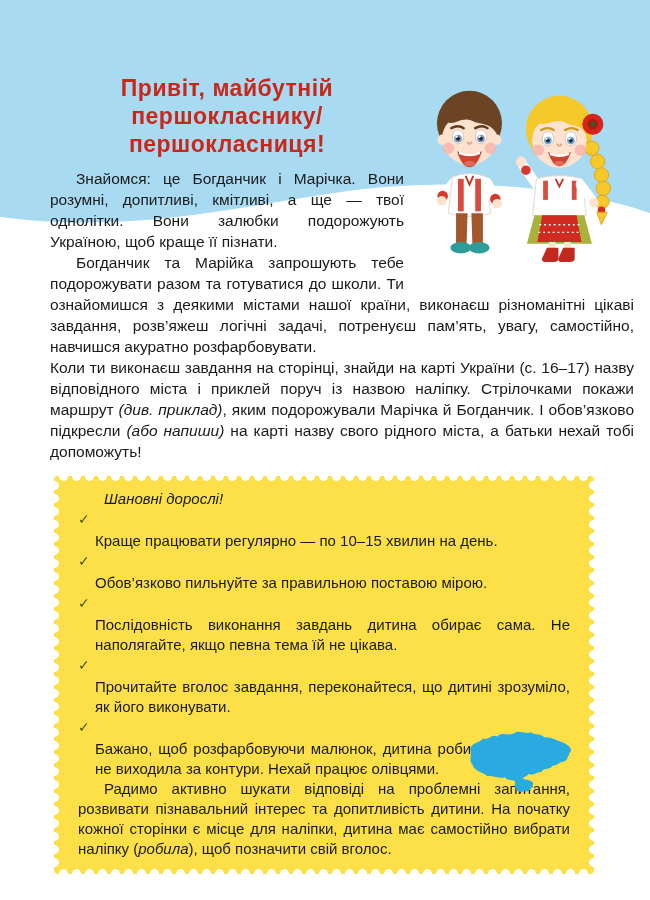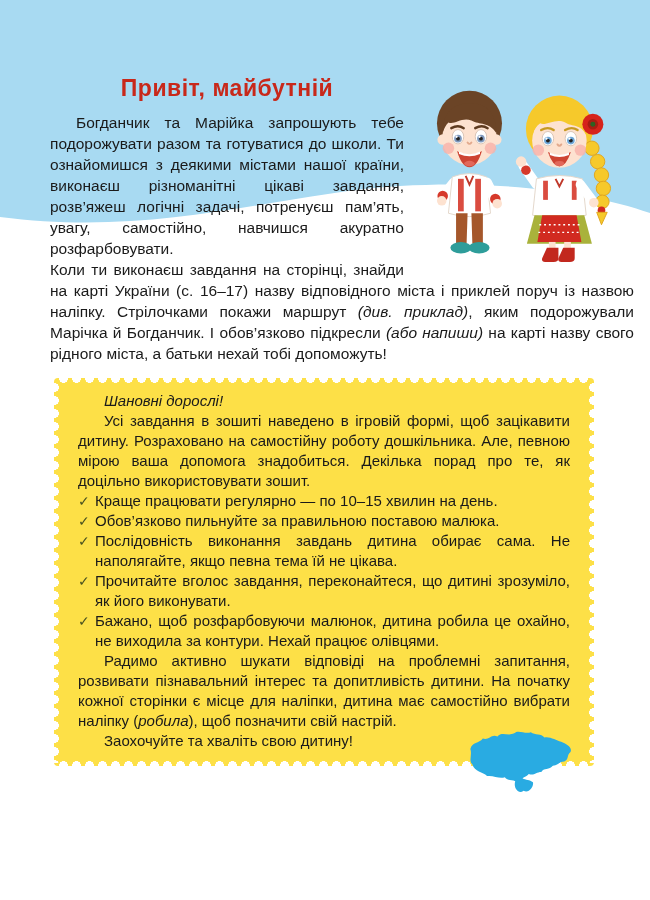--- a/index.html
+++ b/index.html
@@ -23,21 +23,21 @@
   .stamp::after{bottom:-5px;}
   .perf{position:absolute;top:3px;bottom:3px;width:11px;
         background-image:radial-gradient(circle 4.5px at 5.5px 6.5px,#fff 97%,rgba(255,255,255,0));
         background-size:11px 13px;background-repeat:repeat-y;}
   .perf.l{left:-5px;} .perf.r{right:-5px;}
   .stamp p{font-size:15px;line-height:20px;text-align:justify;margin:0;}
   .stamp .sal{font-style:italic;text-indent:26px;}
   .tips{list-style:none;margin:0;padding:0;}
   .tips li{display:flex;font-size:15px;line-height:20px;}
   .tips .chk{flex:0 0 17px;color:#4A5220;font-size:14px;}
-  .tips .txt{flex:1;text-align:justify;}
+  .tips .txt{flex:1;text-align:justify;margin-top:22px;}
   .short{text-indent:26px;text-align:left !important;}
   .ua-map{position:absolute;left:462px;top:722px;z-index:5;}
 </style>
 </head>
 <body>
 
 <div class="page">
 
   <svg class="sky" width="650" height="270" viewBox="0 0 650 270">
     <path d="M0,0 H650 V213 C590,192 500,180 400,186 C280,193 160,238 0,217 Z" fill="#A8DAF2"></path>
@@ -133,57 +133,57 @@
         <circle cx="174" cy="74" r="6" fill="#F8B2A9" opacity=".8"></circle>
         <path d="M150,68 Q152,71 154,68" stroke="#E2A98C" stroke-width="2" fill="none" stroke-linecap="round"></path>
         <path d="M140,76 Q152,83 164,76 Q159,91 152,91 Q145,91 140,76 Z" fill="#CE4433"></path>
         <path d="M142,76.5 Q152,81.5 162,76.5 L162,79 Q152,83.5 142,79 Z" fill="#fff"></path>
         <ellipse cx="152" cy="88" rx="5" ry="2.6" fill="#E2685A"></ellipse>
       </g>
     </svg>
 
     <h1 class="title">
       <span>Привіт, майбутній</span><br>
+      <span>першокласнику/першокласниця!</span>
     </h1>
 
+    <p class="body ind">Знайомся: це Богданчик і Марічка. Вони розумні, допитливі, кмітливі, а ще — твої однолітки. Вони залюбки подорожують Україною, щоб краще її пізнати.</p>
     <p class="body ind">Богданчик та Марійка запрошують тебе подорожувати разом та готуватися до школи. Ти ознайомишся з деякими містами нашої країни, виконаєш різноманітні цікаві завдання, розв’яжеш логічні задачі, потренуєш пам’ять, увагу, самостійно, навчишся акуратно розфарбовувати.</p>
     <p class="body"><span>Коли ти виконаєш завдання на сторінці, знайди на карті України (с. 16–17) назву відповідного міста і приклей поруч із назвою наліпку. Стрілочками покажи маршрут </span><span class="it">(див. приклад)</span><span>, яким подорожували Марічка й Богданчик. І обов’язково підкресли </span><span class="it">(або напиши)</span><span> на карті назву свого рідного міста, а батьки нехай тобі допоможуть!</span></p>
 
     <div class="stamp">
       <div class="perf l"></div>
       <div class="perf r"></div>
 
       <p class="sal">Шановні дорослі!</p>
-      <p class="ind">Усі завдання в зошиті наведено в ігровій формі, щоб зацікавити дитину. Розраховано на самостійну роботу дошкільника. Але, певною мірою ваша допомога знадобиться. Декілька порад про те, як доцільно використовувати зошит.</p>
 
       <ul class="tips">
         <li>
             <span class="chk">✓</span>
             <span class="txt">Краще працювати регулярно — по 10–15 хвилин на день.</span>
           </li>
         <li>
             <span class="chk">✓</span>
-            <span class="txt">Обов’язково пильнуйте за правильною поставою малюка.</span>
+            <span class="txt">Обов’язково пильнуйте за правильною поставою мірою.</span>
           </li>
         <li>
             <span class="chk">✓</span>
             <span class="txt">Послідовність виконання завдань дитина обирає сама. Не наполягайте, якщо певна тема їй не цікава.</span>
           </li>
         <li>
             <span class="chk">✓</span>
             <span class="txt">Прочитайте вголос завдання, переконайтеся, що дитині зрозуміло, як його виконувати.</span>
           </li>
         <li>
             <span class="chk">✓</span>
             <span class="txt">Бажано, щоб розфарбовуючи малюнок, дитина робила це охайно, не виходила за контури. Нехай працює олівцями.</span>
           </li>
       </ul>
 
-      <p class="ind"><span>Радимо активно шукати відповіді на проблемні запитання, розвивати пізнавальний інтерес та допитливість дитини. На початку кожної сторінки є місце для наліпки, дитина має самостійно вибрати наліпку (</span><span class="it">робила</span><span>), щоб позначити свій настрій.</span></p>
-      <p class="short">Заохочуйте та хваліть свою дитину!</p>
+      <p class="ind"><span>Радимо активно шукати відповіді на проблемні запитання, розвивати пізнавальний інтерес та допитливість дитини. На початку кожної сторінки є місце для наліпки, дитина має самостійно вибрати наліпку (</span><span class="it">робила</span><span>), щоб позначити свій вголос.</span></p>
     </div>
 
   </div>
 
   <svg class="ua-map" width="120" height="80" viewBox="0 0 115 75">
     <path fill="#29ABE2" d="M8,25 C10,18 16,20 20,15 C26,17 28,10 34,13 C38,8 44,13 50,10
       C54,6 60,11 66,9 C70,12 76,10 79,14 C85,13 90,17 95,18 C100,20 106,23 104,28
       C100,31 103,35 98,37 C93,37 92,41 87,41 C84,45 78,43 76,47 C71,47 69,51 64,49
       C62,51 60,52 58,53 C61,55 65,54 68,57 C69,61 64,68 59,65 C54,69 49,62 51,56
       C48,54 44,56 41,52 C36,54 30,50 24,51 C20,47 12,47 10,40 C6,36 10,31 8,25 Z"></path>

